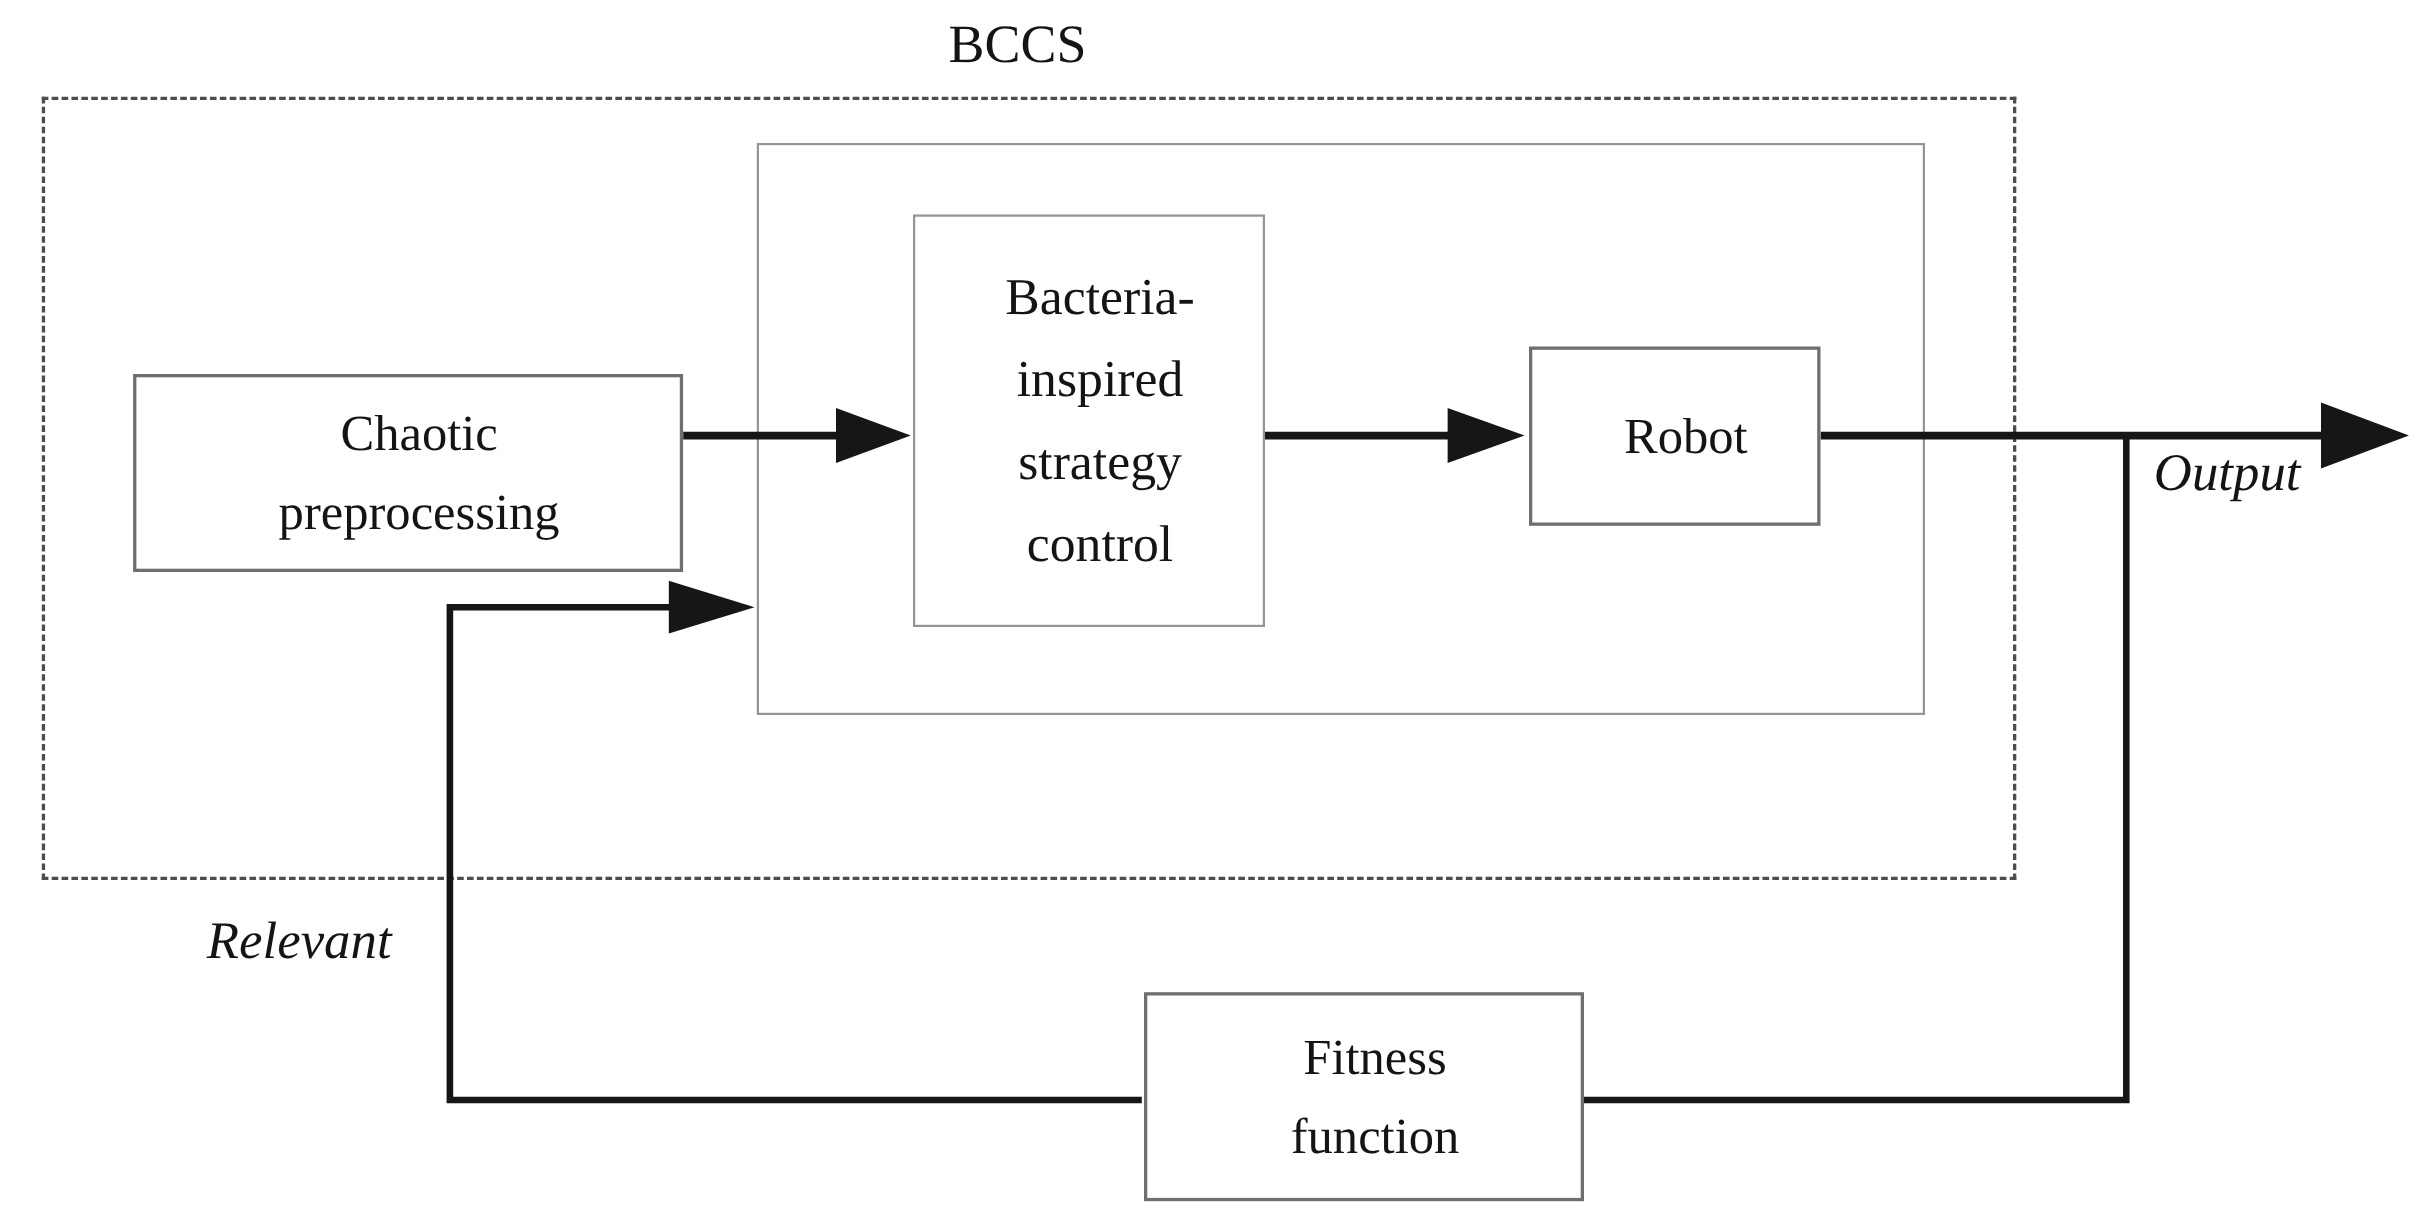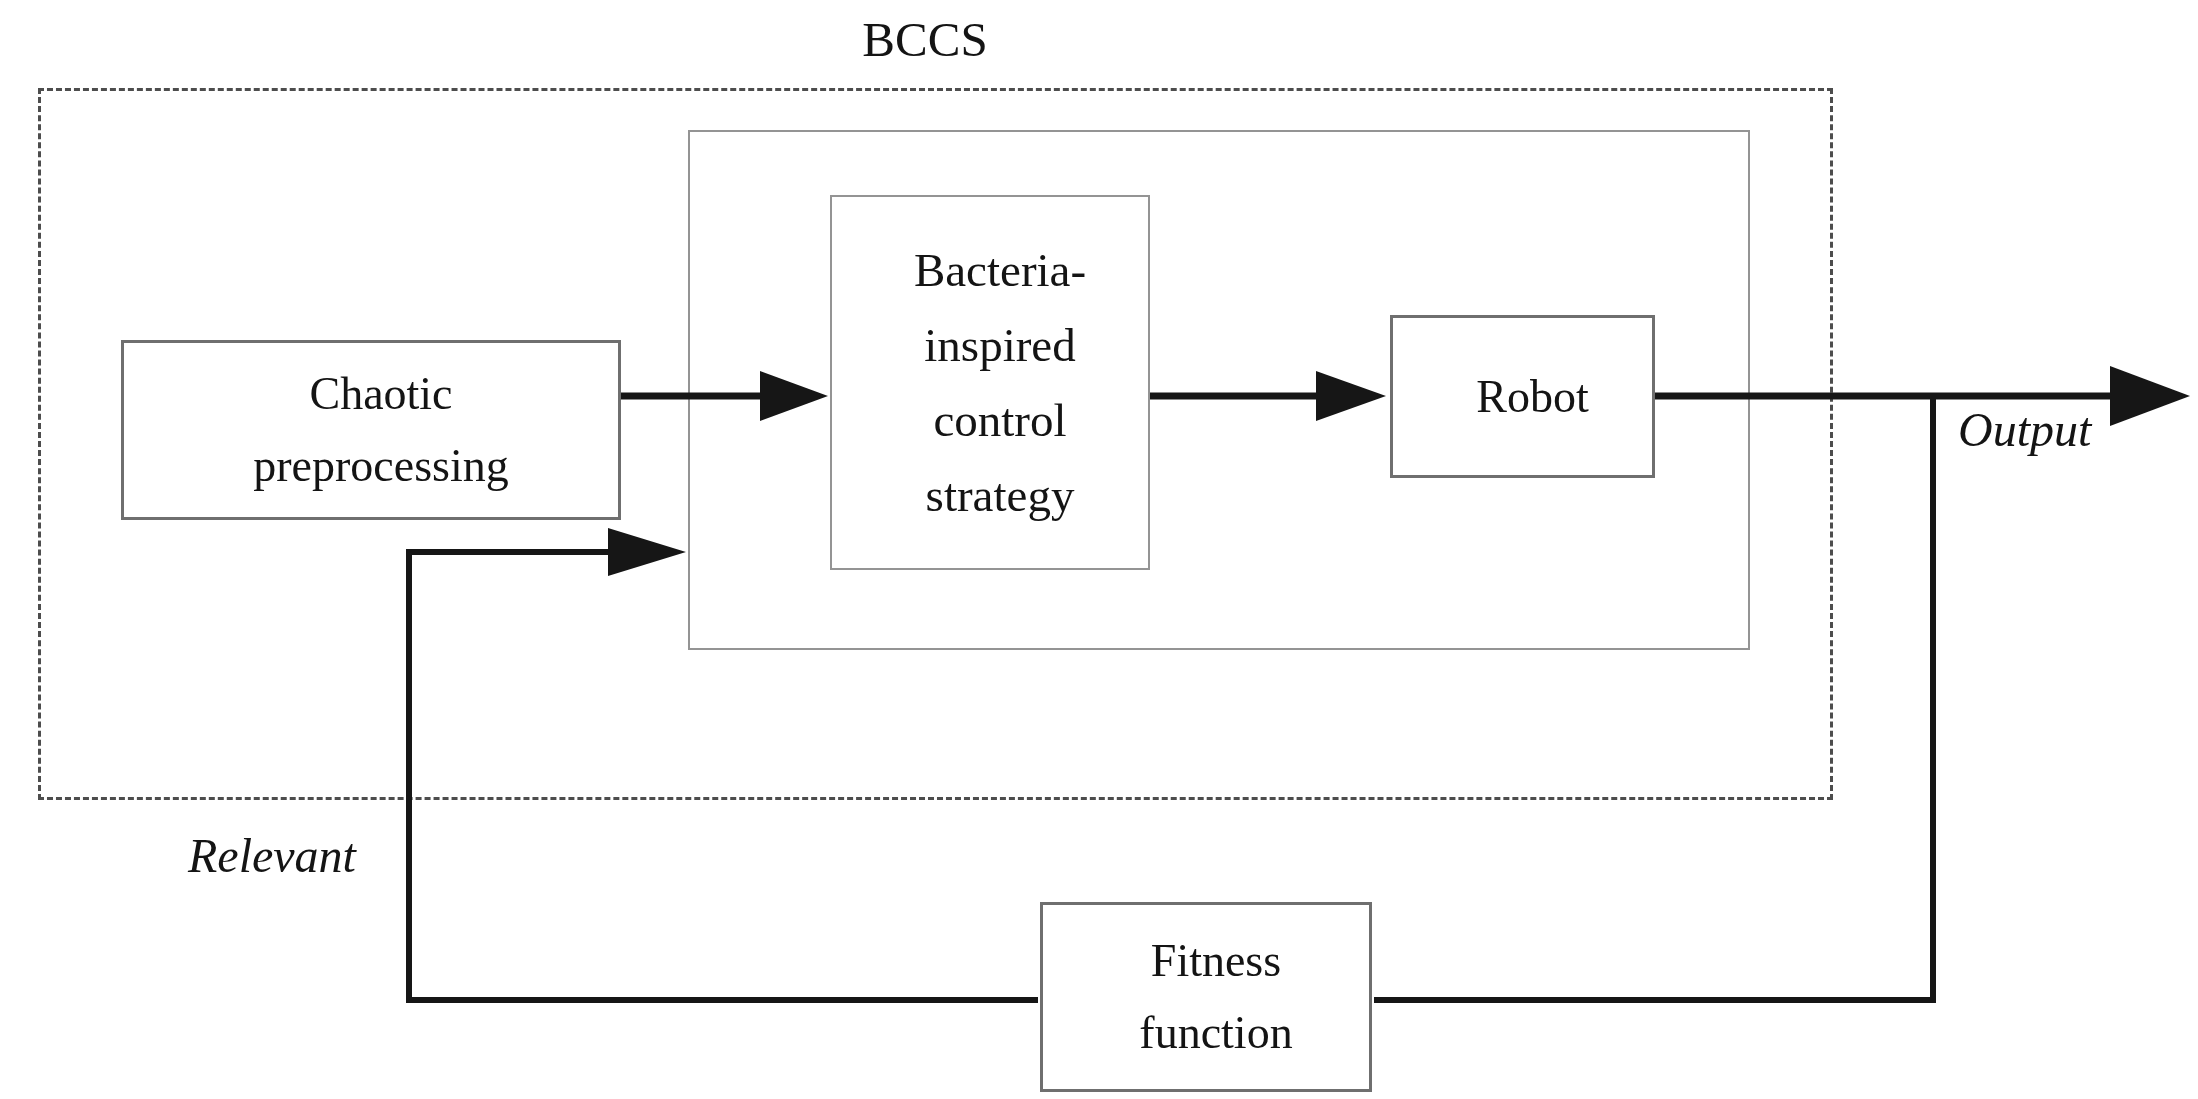--- a/index.html
+++ b/index.html
@@ -144,29 +144,29 @@
   </svg>
 
   <div class="box box-heavy" style="left:121px; top:303px; width:500px; height:180px;margin-top:37px;">
     <span class="box-line">Chaotic</span>
     <span class="box-line">preprocessing</span>
   </div>
 
   <div class="box box-light" style="left:830px; top:195px; width:320px; height:375px;">
     <span class="box-line-sm">Bacteria-</span>
     <span class="box-line-sm">inspired</span>
+    <span class="box-line-sm">strategy</span>
     <span class="box-line-sm">control</span>
-    <span class="box-line-sm">strategy</span>
   </div>
 
   <div class="box box-heavy" style="left:1390px; top:315px; width:265px; height:163px;">
     <span class="box-line">Robot</span>
   </div>
 
-  <div class="box box-heavy" style="left:1040px; top:902px; width:332px; height:190px;">
+  <div class="box box-heavy" style="left:1040px; top:902px; width:400px; height:190px;">
     <span class="box-line">Fitness</span>
     <span class="box-line">function</span>
   </div>
 
   <div class="label label-output">Output</div>
 
   <div class="label label-relevant">
     <span class="label-line">Relevant</span>
   </div>
 

